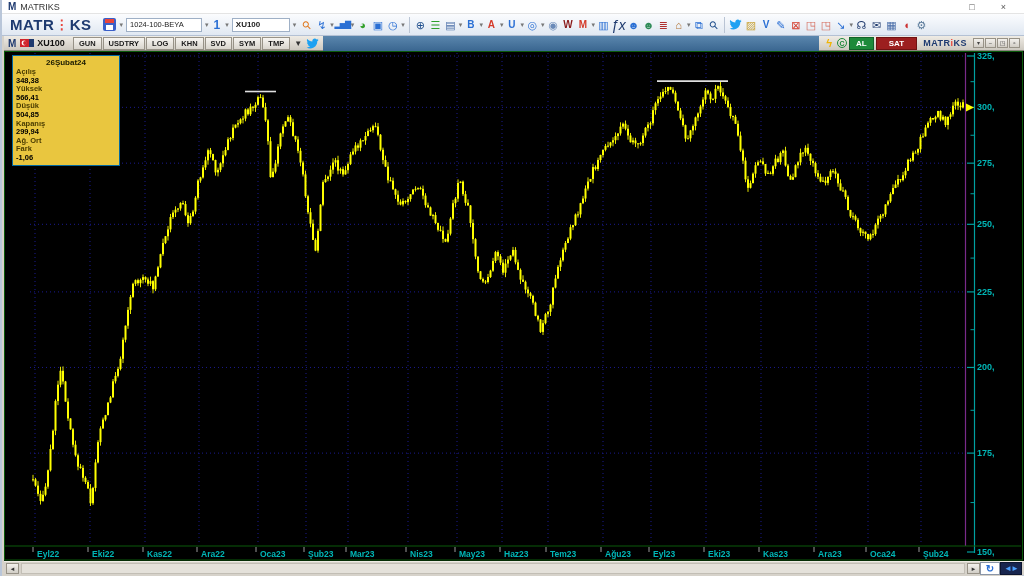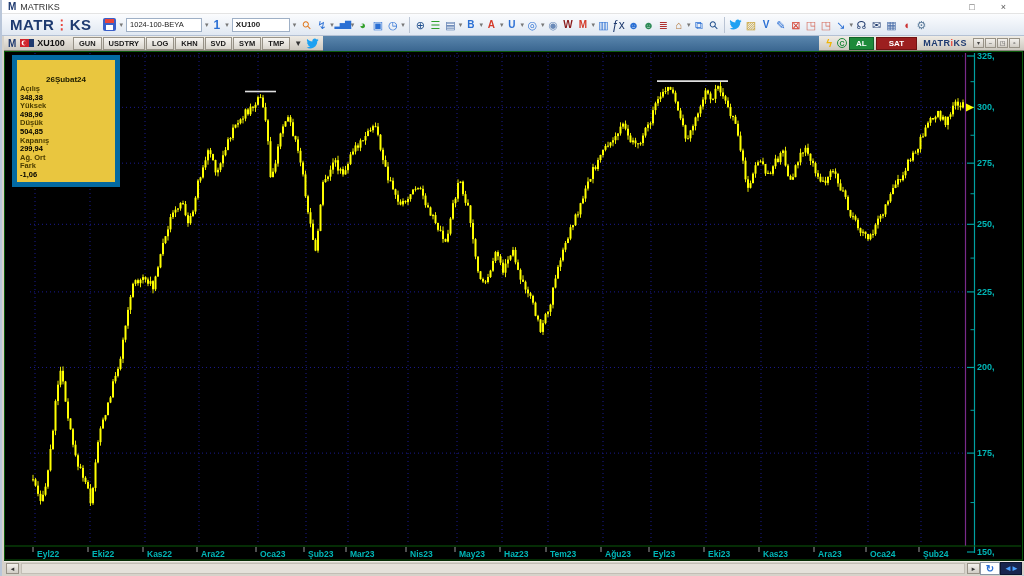--- a/index.html
+++ b/index.html
@@ -28,21 +28,21 @@
   .floppy b { position:absolute; left:3px; bottom:1px; width:7px; height:5px; background:#fff; display:block; }
   .tcaret { font-size:7px; color:#777; margin:0 1px; }
   .dropbox { background:#fff; border:1px solid #9fb0c6; height:14px; display:flex;
     align-items:center; padding:0 3px; font-size:7.5px; color:#222; }
   .ws { width:76px; }
   .pageno { color:#2a6fd4; font-weight:800; font-size:12px; margin:0 2px; }
   .syminput { width:58px; font-size:8px; font-weight:bold; }
   .ticon { width:15px; height:16px; display:flex; align-items:center; justify-content:center;
     font-size:11px; line-height:16px; cursor:default; }
   .ticon.bold { font-weight:800; font-size:10px; }
-  .ticon.italic { font-size:12px; }
+  .ticon.italic { font-style:italic; font-size:14px; }
   .ticon.small { font-size:8px; letter-spacing:-1px; }
   .ticon.rot45 { transform:rotate(-45deg); }
   .tsep { width:1px; height:16px; background:#b9c4d4; margin:0 3px; }
 
   
   .chart-titlebar { position:absolute; left:2px; top:36px; width:1020px; height:15px;
     background:linear-gradient(#efece5,#cdc9c0); border-bottom:1px solid #8a867e;
     display:flex; align-items:center; padding:0 2px; gap:2px; font-size:9px; }
   .cm-logo { color:#1e3a70; font-weight:800; font-size:10px; margin:0 2px; }
   .csym { font-weight:bold; color:#111; margin-right:6px; }
@@ -57,21 +57,21 @@
   .buy { background:#1d8a3a; color:#fff; font-size:8px; font-weight:bold; padding:1px 6px; border:1px solid #116329; }
   .sell { background:#9c1f1f; color:#fff; font-size:8px; font-weight:bold; padding:1px 12px; border:1px solid #701212; }
   .cbrand { font-size:9px; font-weight:800; color:#1e3a70; letter-spacing:.5px; margin:0 4px; }
   .cbrand .red { color:#e8453c; }
   .cwbtn { width:11px; height:10px; background:linear-gradient(#f2f0ec,#d2cec6);
     border:1px solid #979287; font-size:6px; line-height:8px; text-align:center; color:#444; }
 
   
   #chart-svg { position:absolute; left:2px; top:51px; }
   .info-box { position:absolute; left:10px; top:55px; width:108px; background:#e9c63f;
-    border:5px solid #0369a1; z-index:5; padding:15px 3px 2px 3px; }
+    border:1px solid #0369a1; z-index:5; padding:2px 3px 2px 3px; }
   .ib-date { text-align:center; font-size:8px; font-weight:800; color:#1a1a00; margin-bottom:1px; }
   .ib-row { display:flex; justify-content:space-between; font-size:7.5px; line-height:8.6px;flex-direction:column; }
   .ib-row .lbl { color:#4a3c00; font-weight:bold; }
   .ib-row .val { color:#000; font-weight:800; }
 
   
   .hscroll { position:absolute; left:2px; top:561px; width:1020px; height:14px;
     background:#d6d2ca; border-top:1px solid #efece5; display:flex; align-items:center; padding:1px 2px; }
   .sbtn { width:13px; height:11px; background:linear-gradient(#f2f0ec,#d2cec6); border:1px solid #979287;
     font-size:6px; text-align:center; line-height:10px; color:#333; }
@@ -1053,21 +1053,21 @@
 
   <div class="info-box">
     <div class="ib-date">26Şubat24</div>
     <div id="ib-rows">
         <div class="ib-row">
           <span class="lbl">Açılış</span>
           <span class="val">348,38</span>
         </div>
         <div class="ib-row">
           <span class="lbl">Yüksek</span>
-          <span class="val">498,96</span>
+          <span class="val">566,41</span>
         </div>
         <div class="ib-row">
           <span class="lbl">Düşük</span>
           <span class="val">504,85</span>
         </div>
         <div class="ib-row">
           <span class="lbl">Kapanış</span>
           <span class="val">299,94</span>
         </div>
         <div class="ib-row">

